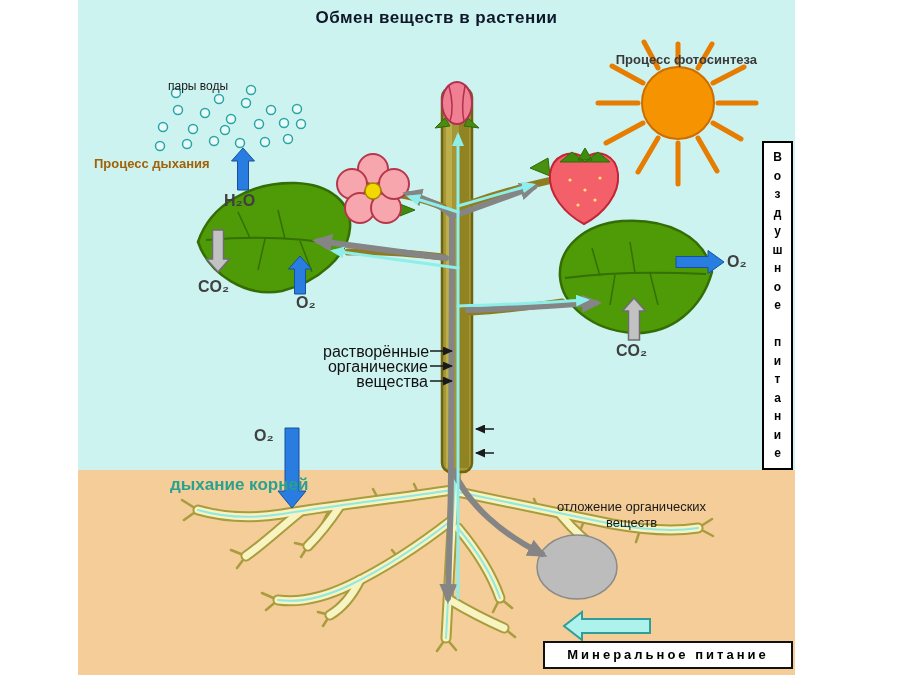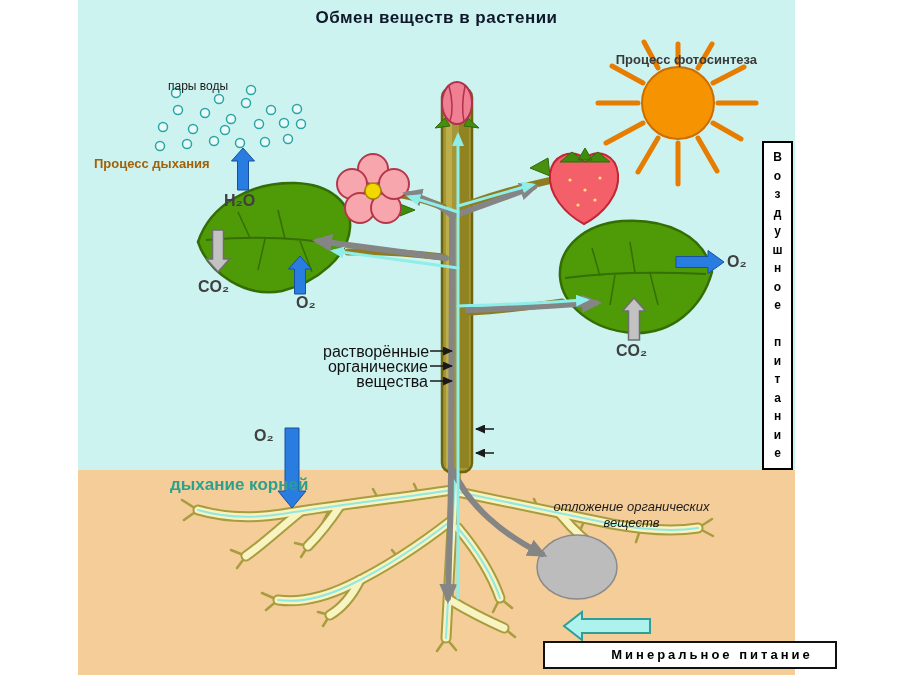--- a/index.html
+++ b/index.html
@@ -10,25 +10,25 @@
   .lbl{position:absolute;color:#111;font-size:12px;line-height:15px;}
   .preline{white-space:pre-line;}
   .title{left:78px;top:10px;width:717px;text-align:center;font-size:17px;font-weight:bold;color:#0f172a;letter-spacing:.5px;}
   .photo{left:572px;top:52px;width:185px;text-align:right;font-weight:bold;font-size:13px;color:#3a3a3a;}
   .vapor{left:168px;top:79px;font-size:12px;color:#1a1a1a;text-align:right;}
   .breath{left:94px;top:156px;font-weight:bold;font-size:13px;color:#a16207;}
   .mol{font-weight:bold;font-size:16px;color:#404040;}
   .dissolved{left:323px;top:344px;width:105px;text-align:right;font-size:16px;line-height:15px;}
   .waterline{left:496px;top:416px;font-size:12px;line-height:25px;}
   .rootbreath{left:146px;top:477px;font-weight:bold;font-size:17px;color:#2aa08e;margin-left:24px;}
-  .deposit{left:534px;top:499px;width:195px;text-align:center;font-size:13px;font-style:italic;line-height:16px;color:#1a1a1a;}
+  .deposit{left:534px;top:499px;width:195px;text-align:center;font-size:13px;line-height:16px;color:#1a1a1a;}
   .airbox{left:762px;top:141px;width:27px;padding:5px 0;background:#fff;border:2px solid #000;
           text-align:center;font-weight:bold;font-size:12px;line-height:18.5px;color:#000;}
   .mineralbox{left:543px;top:641px;width:246px;height:24px;background:#fff;border:2px solid #111;
-          text-align:center;font-weight:bold;font-size:13px;line-height:24px;letter-spacing:3px;color:#000;padding-left:44px;}
+          text-align:center;font-weight:bold;font-size:13px;line-height:24px;letter-spacing:3px;color:#000;}
   
   .rootO{stroke:#a89c3e;stroke-width:11;fill:none;stroke-linecap:round;}
   .rootI{stroke:var(--c-root-yellow,#f8f4c2);stroke-width:7;fill:none;stroke-linecap:round;}
   .rootC{stroke:#8fe8e2;stroke-width:2;fill:none;stroke-linecap:round;}
   .twig{stroke:#a89c3e;stroke-width:2.5;fill:none;stroke-linecap:round;}
   .flowG{stroke:var(--c-flow-gray,#858585);stroke-width:6;fill:none;stroke-linecap:round;}
   .flowC{stroke:var(--c-flow-cyan,#8deeea);stroke-width:3;fill:none;stroke-linecap:round;}
   .blockBlue{fill:var(--c-arrow-blue,#2a7de0);stroke:#17509c;stroke-width:1;}
   .blockGray{fill:var(--c-arrow-gray,#c2c2c2);stroke:#6e6e6e;stroke-width:1.5;}
   .ray{stroke:#e67c00;stroke-width:5;stroke-linecap:round;}

